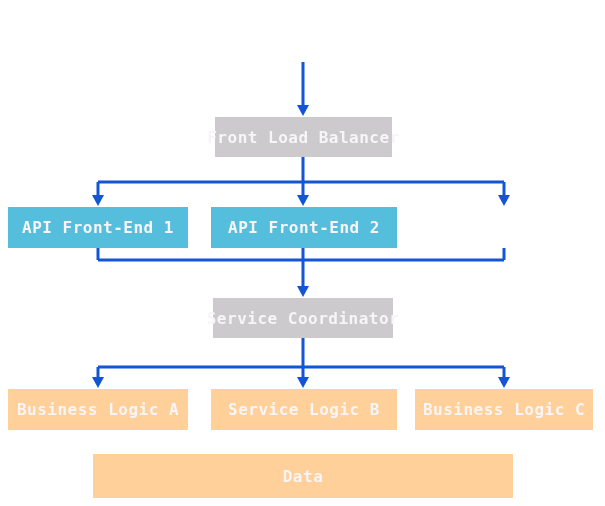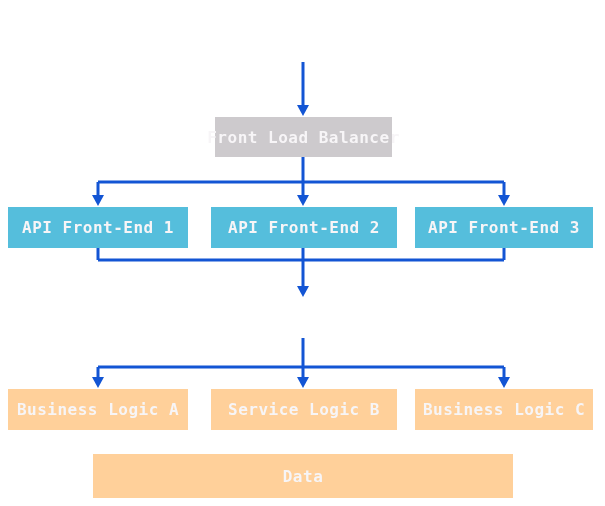--- a/index.html
+++ b/index.html
@@ -105,24 +105,24 @@
   <div class="node gray flb">
     <span>Front Load Balancer</span>
   </div>
 
   <div class="node cyan api1">
     <span>API Front-End 1</span>
   </div>
   <div class="node cyan api2">
     <span>API Front-End 2</span>
   </div>
-  <div class="node cyan api3">
-    <span>API Front-End 3</span>
+
+  <div class="node gray sc">
+    <span>Service Coordinator</span>
   </div>
-
 
   <div class="node orange bla">
     <span>Business Logic A</span>
   </div>
   <div class="node orange blb">
     <span>Service Logic B</span>
   </div>
   <div class="node orange blc">
     <span>Business Logic C</span>
   </div>

